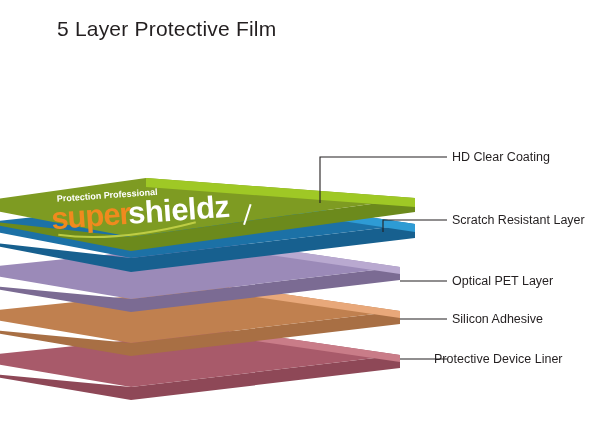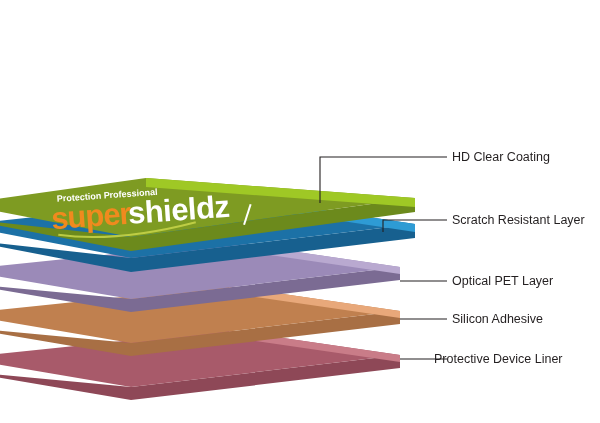--- a/index.html
+++ b/index.html
@@ -46,20 +46,21 @@
     fill:#ffffff;
     font-weight:bold;
     letter-spacing:-0.5px;
   }
 </style>
 </head>
 <body>
 
 <div id="stage">
 
+  <div id="title">5 Layer Protective Film</div>
 
   <svg id="diagram" viewBox="0 0 600 423">
 
     <g>
       <polygon points="-40,371 131,400 400,368 400,355 131,387" fill="#8E4857"></polygon>
       <polygon points="-40,358 131,387 400,355 229,330" fill="#A85A6A"></polygon>
       <polygon points="229,330 400,355 400,362 229,337" fill="#C97C88"></polygon>
     </g>
 
     <g>

